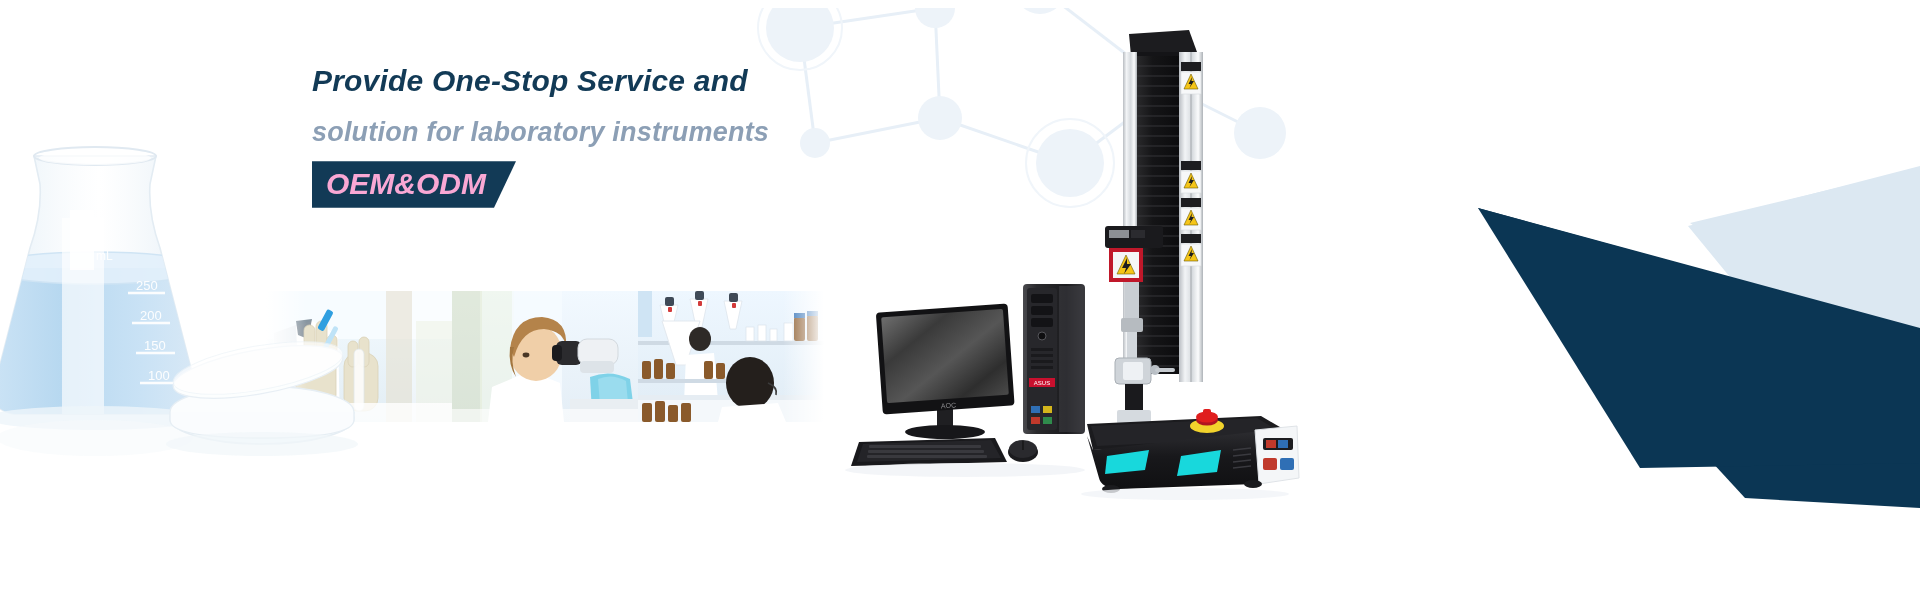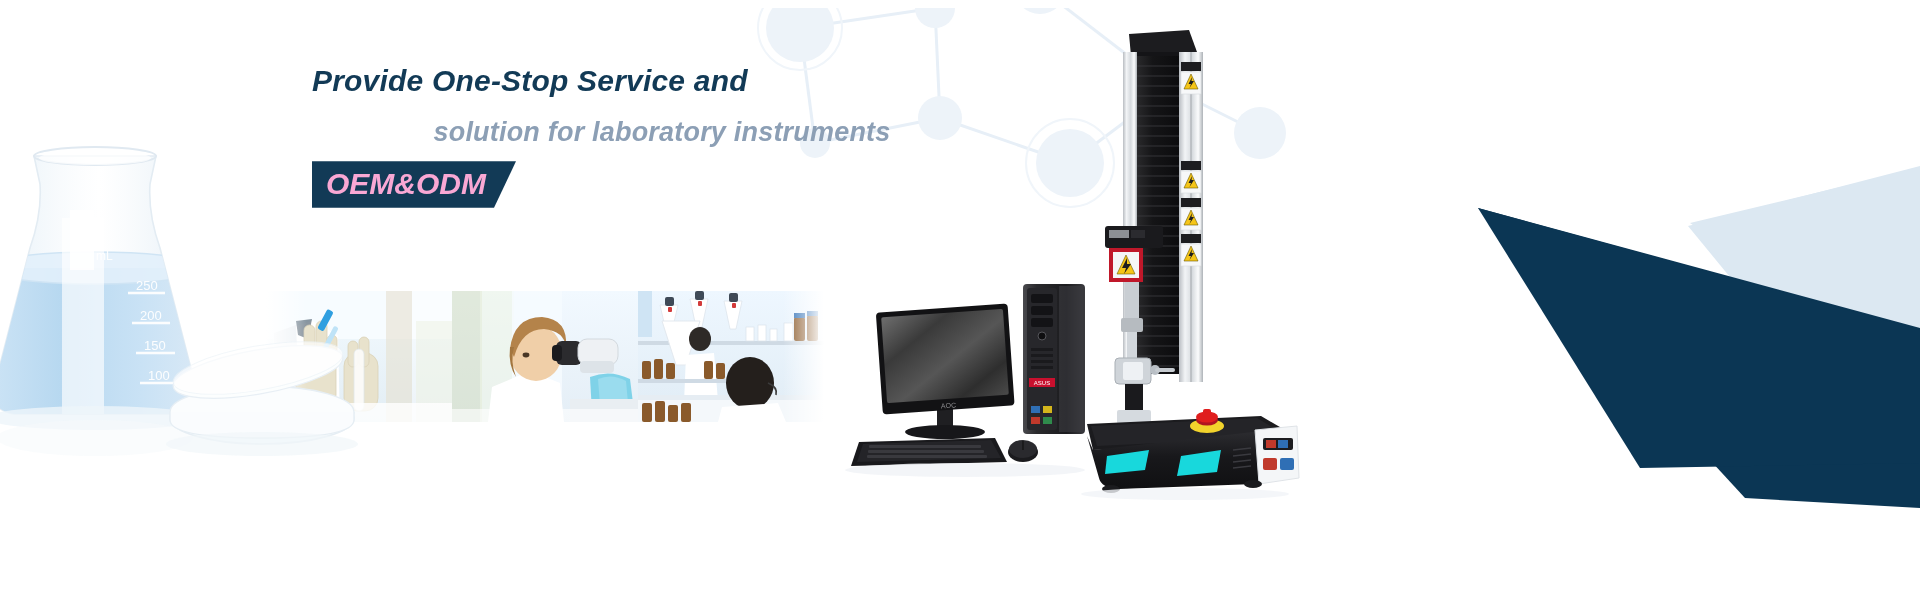--- a/index.html
+++ b/index.html
@@ -35,21 +35,20 @@
   .headline-1 {
     font-size:30px; font-style:italic; font-weight:bold;
     color:#123A56; letter-spacing:0.2px; line-height:1.25;
     white-space:nowrap;
   }
   .headline-2 {
     margin-top:16px;
     font-size:27px; font-style:italic; font-weight:bold;
     color:#8C9FB5; letter-spacing:0.2px; line-height:1.25;
     white-space:nowrap;
-    text-align:center;
   }
   .badge-wrap {
     margin-top:12px; position:relative; display:inline-block;
   }
   .badge-shape {
     position:relative;
     background:#123A56;
     color:#f9a8d4;
     font-size:30px; font-style:italic; font-weight:bold;
     padding:6px 30px 7px 14px;

